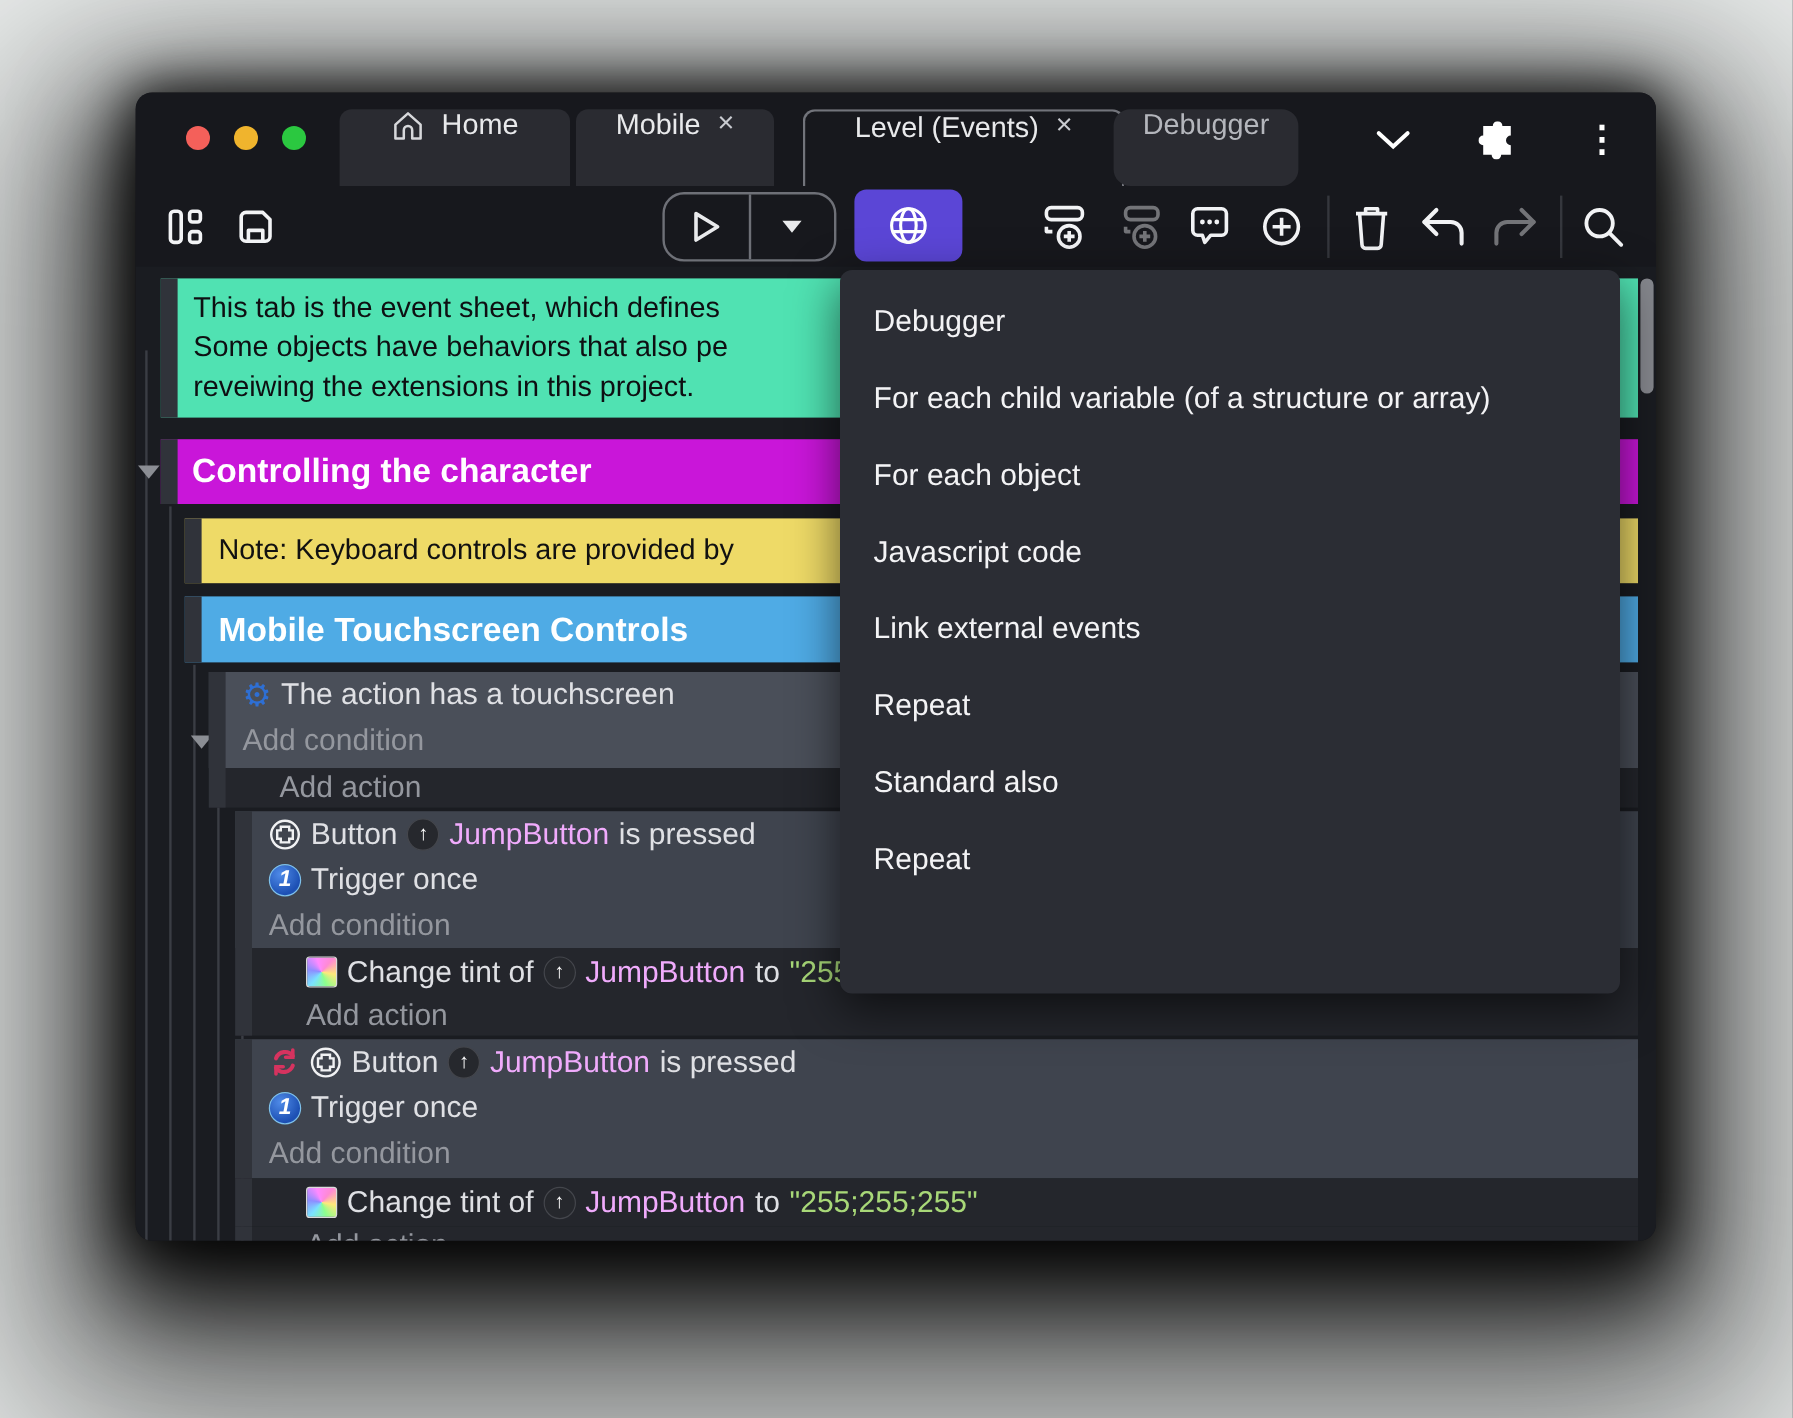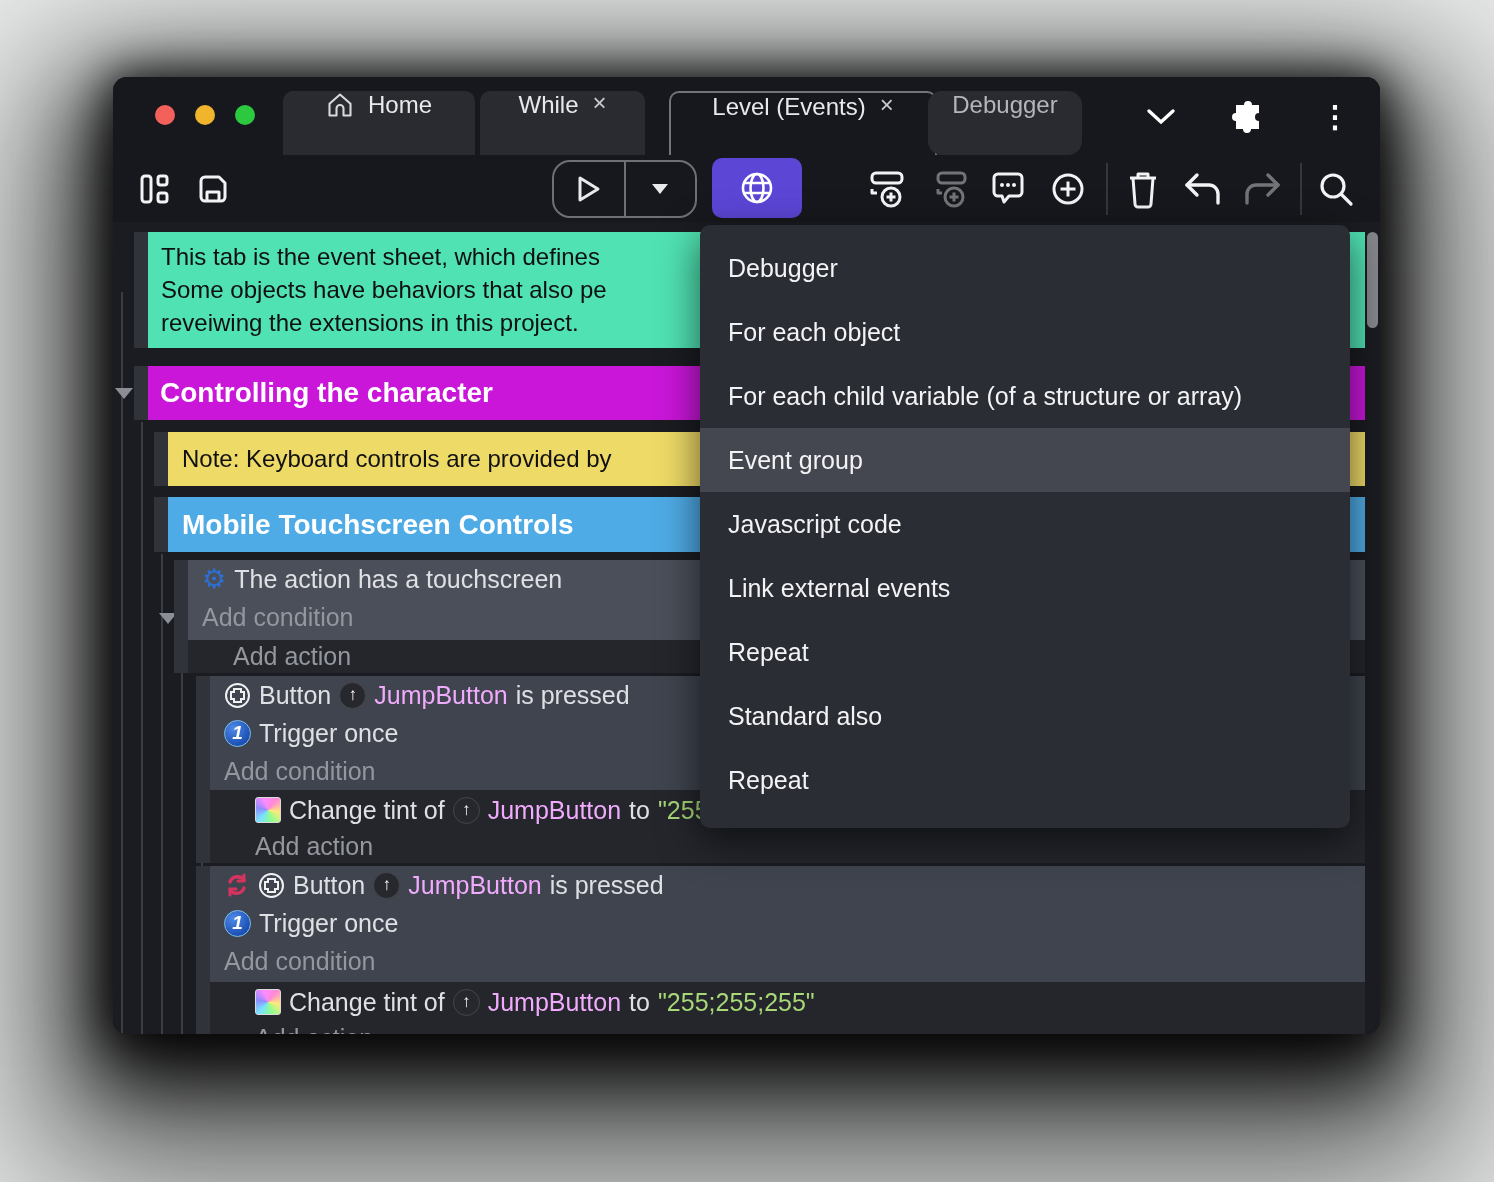--- a/index.html
+++ b/index.html
@@ -107,21 +107,21 @@
       <div class="tab tab-home">
         <span>
           <svg width="28" height="28" viewBox="0 0 24 24" fill="none" stroke="#d7d8db" stroke-width="1.8" stroke-linejoin="round">
               <path d="M3 11 L12 3 L21 11 V21 H15 V15 a3 3 0 0 0-6 0 V21 H3 Z"></path>
             </svg>
         </span>
         <span>Home</span>
       </div>
 
       <div class="tab tab-level">
-        <span>While</span>
+        <span>Mobile</span>
         <span class="close">×</span>
       </div>
 
       <div class="tab active tab-levelevents">
         <span>Level (Events)</span>
         <span class="close">×</span>
       </div>
 
       <div class="tab tab-debugger">
         <span>Debugger</span>
@@ -361,23 +361,22 @@
         <div class="line muted indent" style="height:33px;">
             <span>Add action</span>
           </div>
       </div>
     </div>
 
     <div class="scrollthumb"></div>
 
     <div class="menu">
       <div class="menu-item">Debugger</div>
+      <div class="menu-item">For each child variable (of a structure or array)</div>
       <div class="menu-item">For each object</div>
-      <div class="menu-item">For each child variable (of a structure or array)</div>
-      <div class="menu-item highlight">Event group</div>
       <div class="menu-item">Javascript code</div>
       <div class="menu-item">Link external events</div>
       <div class="menu-item">Repeat</div>
       <div class="menu-item">Standard also</div>
       <div class="menu-item">Repeat</div>
     </div>
 
   </div>
 </div>
 

